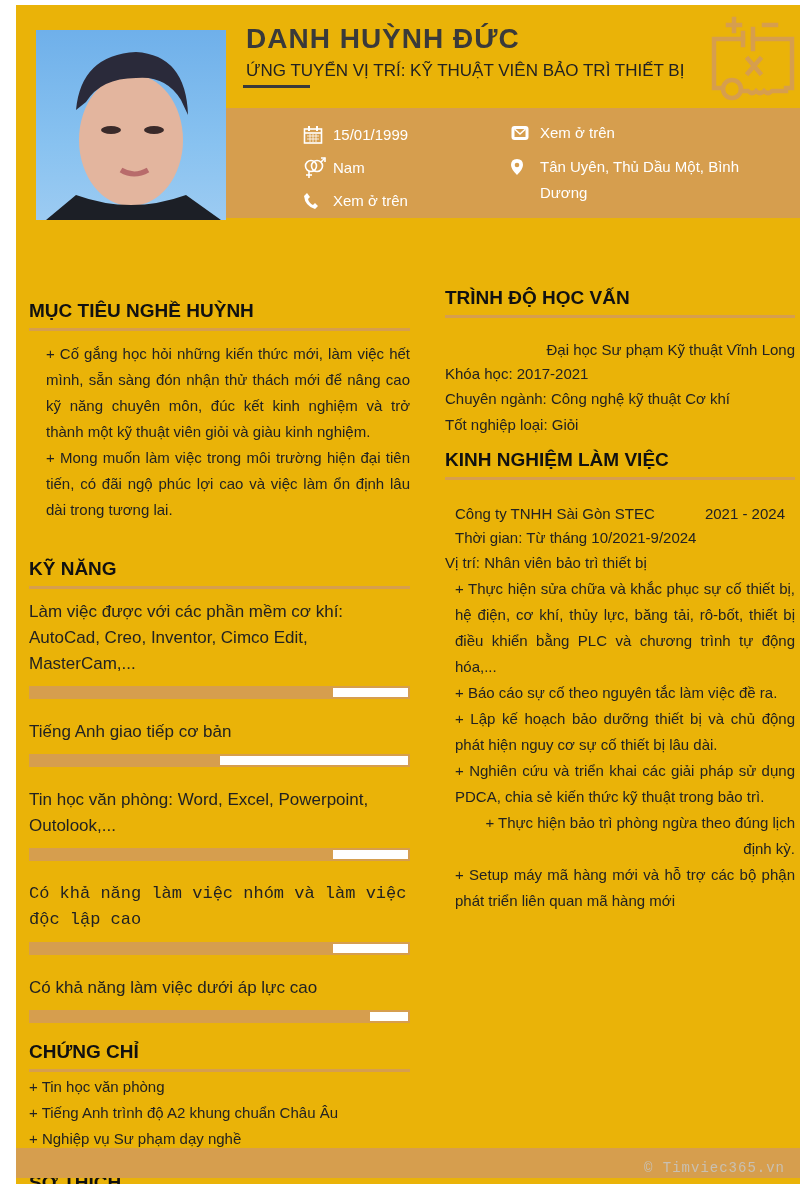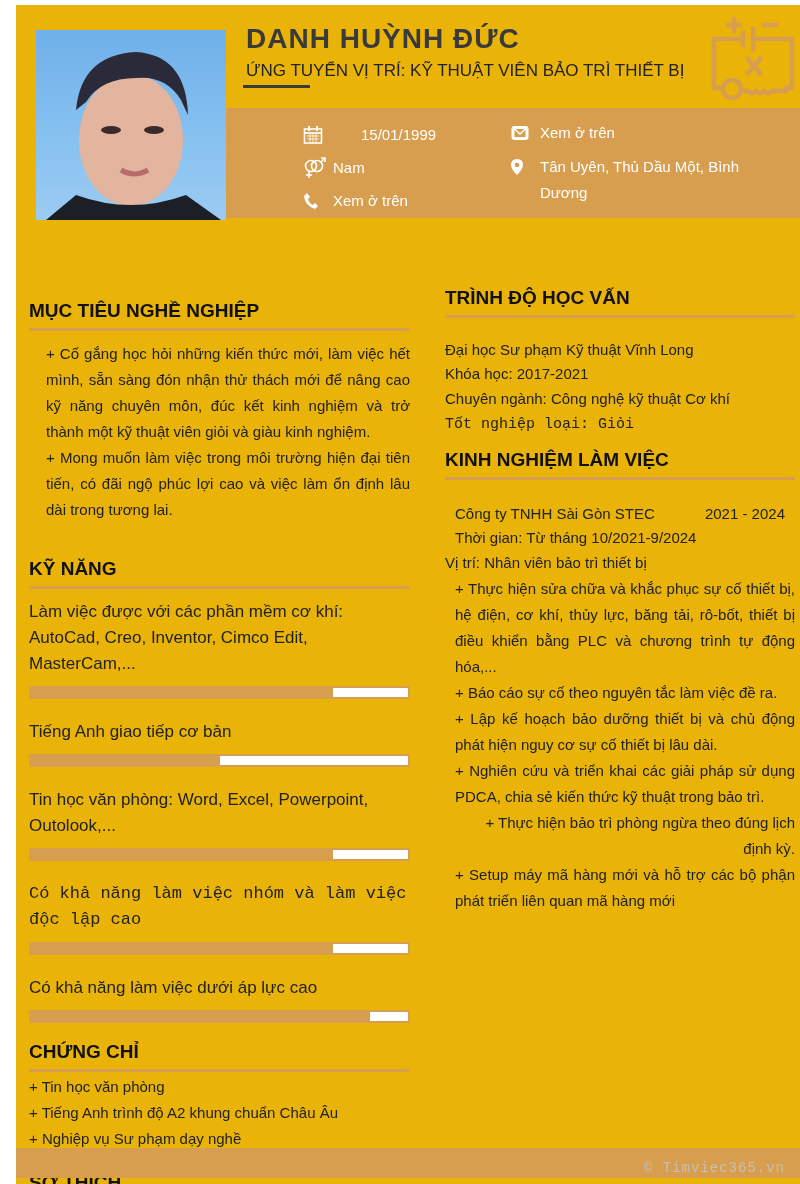--- a/index.html
+++ b/index.html
@@ -64,21 +64,21 @@
       <path d="M35 24 H6 V73 H12"></path>
       <path d="M45 24 H84 V73 H78"></path>
       <circle cx="24" cy="74" r="9"></circle>
       <path d="M33 76 H40 Q44 80 48 76 Q52 80 56 76 Q60 80 64 76 H78"></path>
       <line x1="40" y1="44" x2="52" y2="58"></line>
       <line x1="52" y1="44" x2="40" y2="58"></line>
     </g>
   </svg>
 
   <div class="contact-band">
-    <div class="contact-item" style="left:77px; top:14px;gap:28px;">
+    <div class="contact-item" style="left:77px; top:14px;">
       <span class="ic">
         <svg width="20" height="20" viewBox="0 0 20 20">
             <rect x="1.5" y="4" width="17" height="14" fill="none" stroke="#fff" stroke-width="1.6"></rect>
             <line x1="1.5" y1="8" x2="18.5" y2="8" stroke="#fff" stroke-width="1.6"></line>
             <line x1="6" y1="1" x2="6" y2="6" stroke="#fff" stroke-width="2"></line>
             <line x1="14" y1="1" x2="14" y2="6" stroke="#fff" stroke-width="2"></line>
             <path d="M4 11h12M4 14h12M7 9v8M10 9v8M13 9v8" stroke="#fff" stroke-width="0.8"></path>
           </svg>
       </span>
       <span class="txt">15/01/1999</span>
@@ -120,21 +120,21 @@
             <path d="M7 1 Q13 1 13 7 Q13 11 7 17 Q1 11 1 7 Q1 1 7 1 Z" fill="#fff"></path>
             <circle cx="7" cy="7" r="2.3" fill="#d69e4e"></circle>
           </svg>
       </span>
       <span class="txt">Tân Uyên, Thủ Dầu Một, Bình Dương</span>
     </div>
   </div>
 
   <div class="col-left">
     <section>
-      <h2 class="sec-title">MỤC TIÊU NGHỀ NGHIỆP</h2>
+      <h2 class="sec-title">MỤC TIÊU NGHỀ HUỲNH</h2>
       <div style="margin-top:10px;margin-left:17px;">
         <p class="para">+ Cố gắng học hỏi những kiến thức mới, làm việc hết mình, sẵn sàng đón nhận thử thách mới để nâng cao kỹ năng chuyên môn, đúc kết kinh nghiệm và trở thành một kỹ thuật viên giỏi và giàu kinh nghiệm.</p>
         <p class="para">+ Mong muốn làm việc trong môi trường hiện đại tiên tiến, có đãi ngộ phúc lợi cao và việc làm ổn định lâu dài trong tương lai.</p>
       </div>
     </section>
 
     <section style="margin-top:35px;">
       <h2 class="sec-title">KỸ NĂNG</h2>
       <div style="margin-top:10px;">
         <div class="skill-label">Làm việc được với các phần mềm cơ khí: AutoCad, Creo, Inventor, Cimco Edit, MasterCam,...</div>
@@ -180,24 +180,24 @@
     <section style="margin-top:20px;">
       <h2 class="sec-title">SỞ THÍCH</h2>
       <p class="para" style="margin-top:2px;">Du lịch, thể thao, tham gia các câu lạc bộ phát triển kỹ năng</p>
     </section>
   </div>
 
   <div class="col-right">
     <section>
       <h2 class="sec-title">TRÌNH ĐỘ HỌC VẤN</h2>
       <div style="margin-top:20px;">
-        <p class="line" style="line-height:24px;">Đại học Sư phạm Kỹ thuật Vĩnh Long</p>
+        <p class="line" style="line-height:24px;text-align:right;">Đại học Sư phạm Kỹ thuật Vĩnh Long</p>
         <p class="line" style="line-height:24px;">Khóa học: 2017-2021</p>
         <p class="line" style="line-height:26px;">Chuyên ngành: Công nghệ kỹ thuật Cơ khí</p>
-        <p class="line" style="line-height:26px;font-family:Liberation Mono, monospace;">Tốt nghiệp loại: Giỏi</p>
+        <p class="line" style="line-height:26px;">Tốt nghiệp loại: Giỏi</p>
       </div>
     </section>
 
     <section style="margin-top:11px;">
       <h2 class="sec-title">KINH NGHIỆM LÀM VIỆC</h2>
       <div style="margin-top:22px; position:relative;">
         <div class="line" style="padding-left:10px; line-height:24px; display:flex; justify-content:space-between; padding-right:10px;align-items:center;">
           <span>Công ty TNHH Sài Gòn STEC</span>
           <span>2021 - 2024</span>
         </div>

